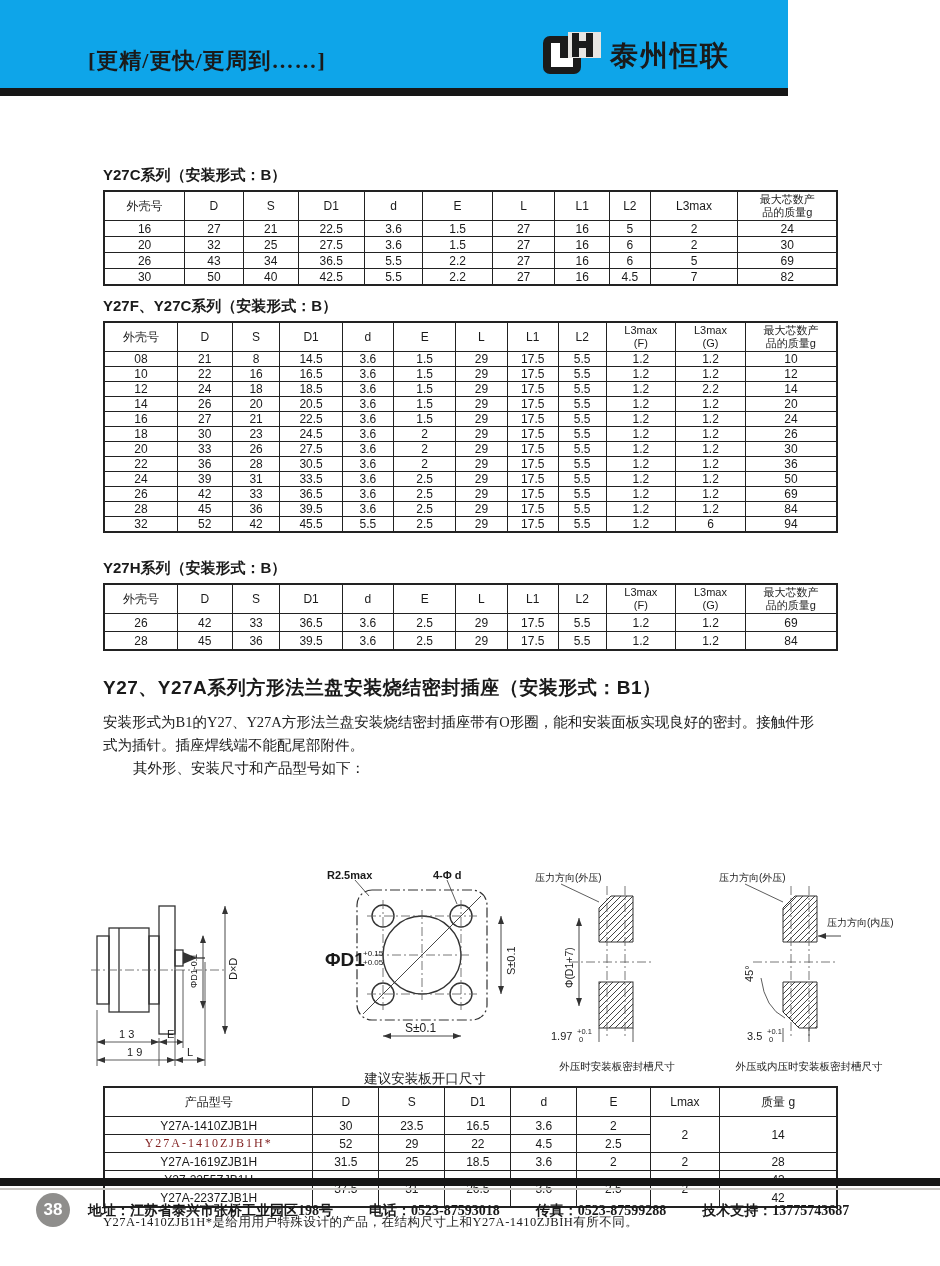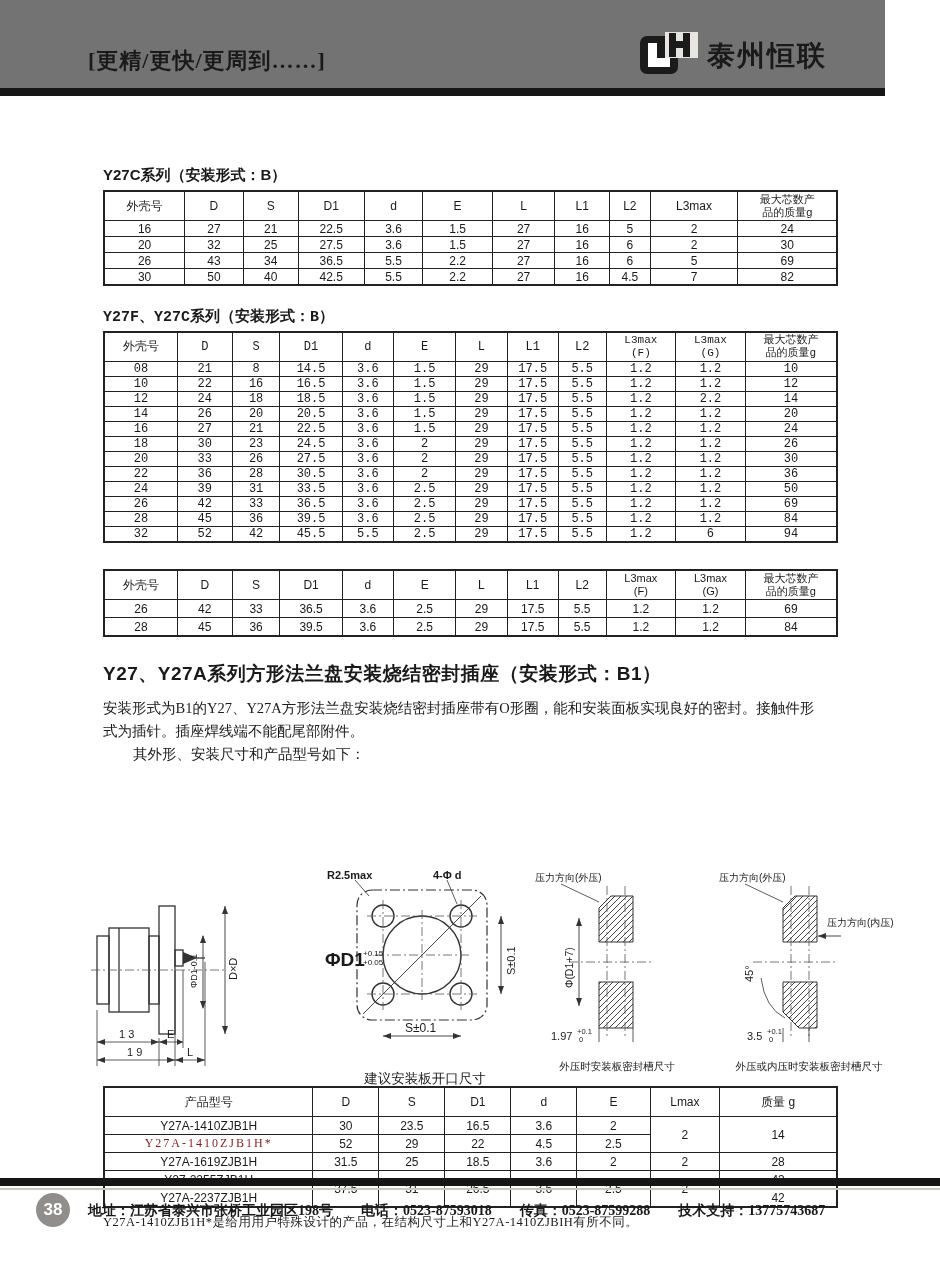--- a/index.html
+++ b/index.html
@@ -1,29 +1,29 @@
 <!DOCTYPE html>
 <html><head>
 <meta charset="utf-8">
 <style>
   html,body{margin:0;padding:0;}
   .page{position:relative;width:940px;height:1266px;background:#fff;overflow:hidden;
         font-family:"Liberation Sans","DejaVu Sans",sans-serif;color:#1a1a1a;}
   
-  .header{position:absolute;top:0;left:0;width:885px;height:96px;background:#737373;
+  .header{position:absolute;top:0;left:0;width:788px;height:96px;background:#0ea5e9;
           border-bottom:8px solid #161616;box-sizing:border-box;padding-left:7px;}
   .slogan{position:absolute;left:88px;bottom:12px;font-family:"Liberation Serif","DejaVu Serif",serif;
           font-size:22px;font-weight:600;letter-spacing:1px;}
   .brand{position:absolute;right:58px;bottom:8px;display:flex;align-items:center;gap:9px;}
   .brand-name{font-size:28px;font-weight:bold;letter-spacing:2px;}
   
   .main{position:absolute;left:103px;top:104px;width:735px;}
   .tbl-title{font-weight:bold;font-size:15px;margin:0 0 5px 0;}
   .t1-block{margin-top:62px;}
-  .t2-block{margin-top:21px;font-family:Liberation Mono, monospace;}
+  .t2-block{margin-top:11px;}
   .t3-block{margin-top:26px;}
   table.spec{border-collapse:collapse;width:735px;table-layout:fixed;border:2px solid #222;}
   table.spec th,table.spec td{border:1px solid #222;text-align:center;padding:0 2px;
       font-size:12px;font-weight:normal;overflow:hidden;white-space:nowrap;}
   table.spec th{height:28px;line-height:13px;white-space:normal;}
   table.spec th.small{font-size:11px;}
   .t1 td{height:15px;} .t2 td{height:14px;} .t3 td{height:17px;} .t4 td{height:17px;}
   .t4 th{height:21px;}
   td.alt{font-family:"Liberation Serif","DejaVu Serif",serif;color:#7f1d1d;letter-spacing:2px;font-size:11.5px;margin-left:32px;}
   
@@ -37,21 +37,21 @@
   .figcap{font-family:"Liberation Serif","DejaVu Serif",serif;font-size:13.5px;margin-top:8px;}
   .figcap.small{font-size:10.5px;}
   svg text{font-family:"Liberation Sans","DejaVu Sans",sans-serif;fill:#1a1a1a;}
   
   .t4-block{position:absolute;left:103px;top:1086px;width:735px;}
   .footnote{margin-top:6px;font-family:"Liberation Serif","DejaVu Serif",serif;font-size:12.5px;letter-spacing:0.5px;}
   
   .footer-bar{position:absolute;left:0;top:1280px;width:940px;height:8px;background:#161616;}
   .footer-line{position:absolute;left:0;top:1290px;width:940px;height:2px;background:#c9c7c3;}
   .footer{position:absolute;left:0;top:1297px;width:940px;height:44px;display:flex;align-items:center;
-          gap:28px;padding-left:88px;box-sizing:border-box;
+          gap:36px;padding-left:88px;box-sizing:border-box;
           font-family:"Liberation Serif","DejaVu Serif",serif;font-size:14px;font-weight:bold;}
   .page-badge{position:absolute;left:36px;top:1300px;width:34px;height:34px;border-radius:50%;
           background:#8f8e8c;color:#fff;display:flex;align-items:center;justify-content:center;
           font-size:17px;font-weight:bold;font-family:"Liberation Sans",sans-serif;}
   
   .footer-wrap{position:absolute;left:0;top:-102px;width:940px;height:0;}
 </style>
 </head>
 <body>
 
@@ -364,20 +364,21 @@
               <td>5.5</td>
               <td>1.2</td>
               <td>6</td>
               <td>94</td>
             </tr>
           </tbody>
         </table>
     </div>
 
     <div class="t3-block">
+      <div class="tbl-title">Y27H系列（安装形式：B）</div>
       <table class="spec t3">
         <colgroup>
             <col style="width:10%">
             <col style="width:7.5%">
             <col style="width:6.5%">
             <col style="width:8.5%">
         <col style="width:7%">
             <col style="width:8.5%">
             <col style="width:7%">
             <col style="width:7%">

